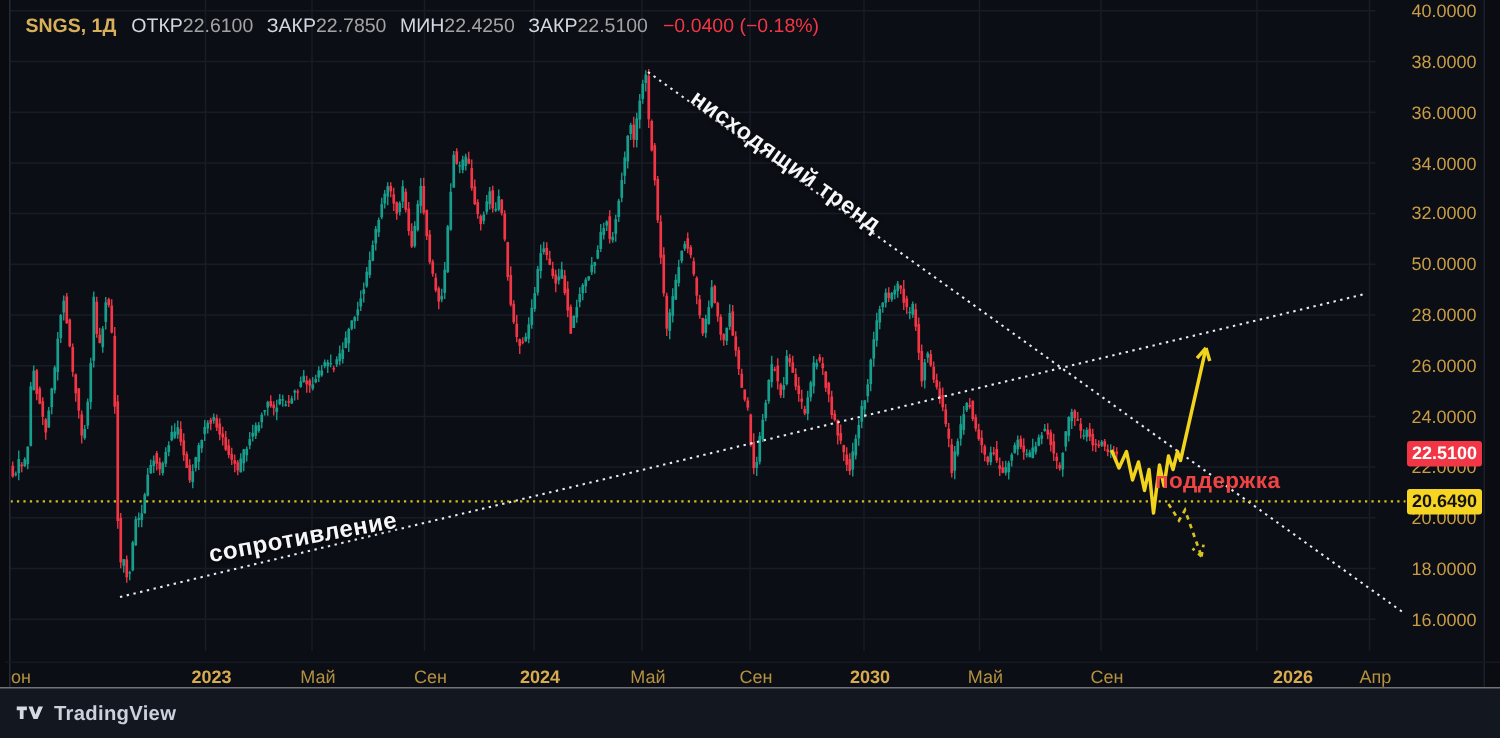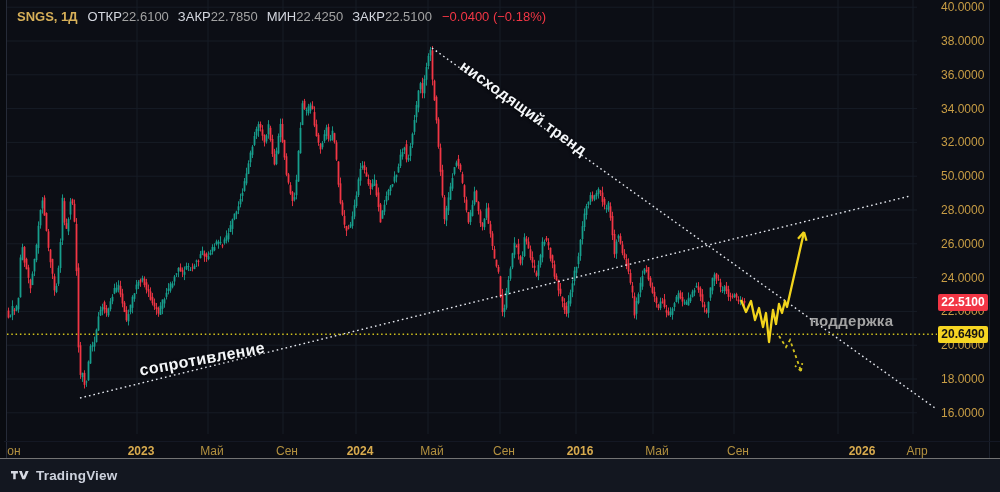--- a/index.html
+++ b/index.html
@@ -15,22 +15,22 @@
        gap:10px;font-size:13px;white-space:nowrap}
   #header .sym{color:#d7b059;font-weight:700}
   #header .fld .lbl{color:#d5d8e0;font-weight:400}
   #header .fld .val{color:#a3a3a3;font-weight:400}
   #header .chg{color:#f23645;font-weight:500}
   #hfields{display:flex;gap:9px}
   .annot{position:absolute;z-index:4;font-weight:700;color:#f4f6f9;white-space:nowrap;
        letter-spacing:.4px;text-shadow:0 1px 3px rgba(0,0,0,.8)}
   #annot-downtrend{left:467px;top:57px;font-size:15.5px;transform:rotate(35.5deg);transform-origin:0 0}
   #annot-resistance{left:138px;top:362px;font-size:16px;transform:rotate(-10.5deg);transform-origin:0 0}
-  #annot-support{position:absolute;left:770px;top:312px;width:163px;text-align:center;z-index:4;
-       font-size:15px;font-weight:700;color:#a3a3a3;letter-spacing:.3px}
+  #annot-support{position:absolute;left:770px;top:312px;width:163px;text-align:left;z-index:4;
+       font-size:15px;font-weight:700;color:#ef4444;letter-spacing:.3px}
   #price-axis{position:absolute;left:917px;top:0;width:83px;height:441px;z-index:4}
   .plabel{position:absolute;left:24px;font-size:12px;line-height:16px;color:#c89d45;white-space:nowrap}
   .badge{position:absolute;left:21px;width:50px;height:17px;line-height:17px;border-radius:2px;
        text-align:center;font-size:12px;font-weight:700;z-index:5}
   .badge.last{background:#f23645;color:#fff}
   .badge.support{background:#f6d522;color:#131313}
   #time-axis{position:absolute;left:4px;top:441px;width:1000px;height:17px;z-index:4;
        border-top:1px solid #141824}
   .tlabel{position:absolute;top:2px;transform:translateX(-50%);font-size:12px;color:#b3913f;
        line-height:14px;white-space:nowrap}
@@ -858,21 +858,21 @@
     </div>
 
   <div id="time-axis">
       <div class="tlabel" style="left: 10px;">он</div>
       <div class="tlabel year" style="left: 137px;">2023</div>
       <div class="tlabel" style="left: 208px;">Май</div>
       <div class="tlabel" style="left: 283px;">Сен</div>
       <div class="tlabel year" style="left: 356px;">2024</div>
       <div class="tlabel" style="left: 428px;">Май</div>
       <div class="tlabel" style="left: 500px;">Сен</div>
-      <div class="tlabel year" style="left: 576px;">2016</div>
+      <div class="tlabel year" style="left: 576px;">2030</div>
       <div class="tlabel" style="left: 653px;">Май</div>
       <div class="tlabel" style="left: 734px;">Сен</div>
       <div class="tlabel year" style="left: 838px; margin-left: 20px;">2026</div>
       <div class="tlabel" style="left: 913px;">Апр</div>
     </div>
 
   <div id="bottom-bar">
     <div id="logo">
       <svg width="18" height="13" viewBox="0 0 26 13">
         <path d="M0,0 H10 V3.6 H6.8 V12 H3.2 V3.6 H0 Z" fill="#d6dae3"></path>

